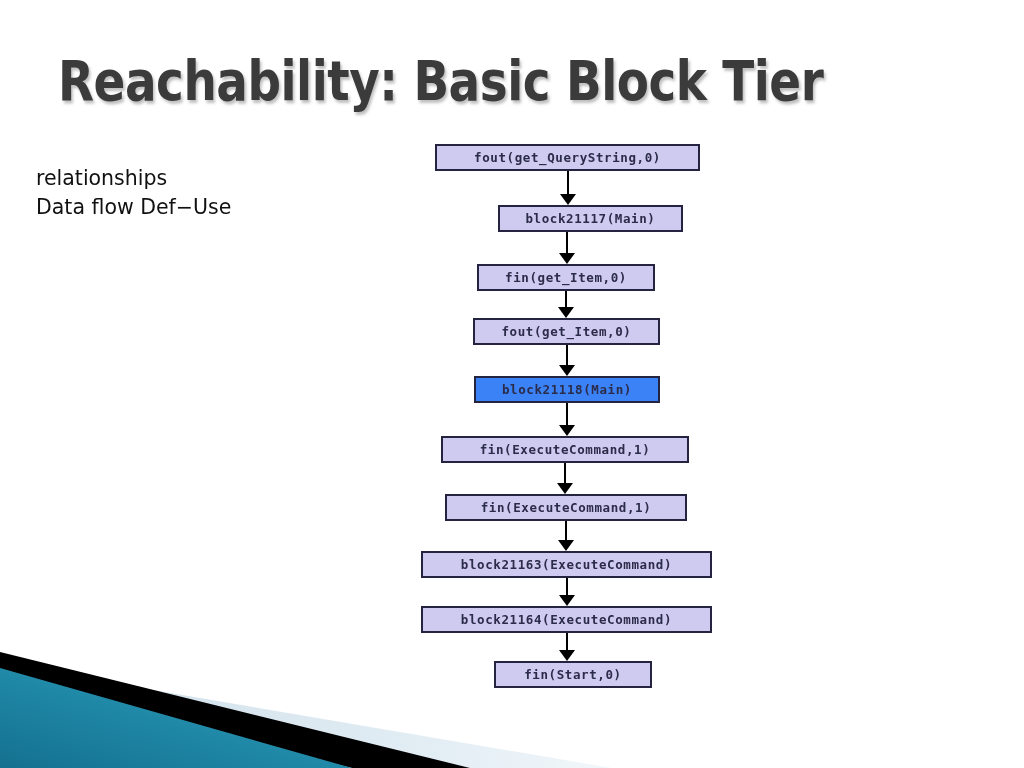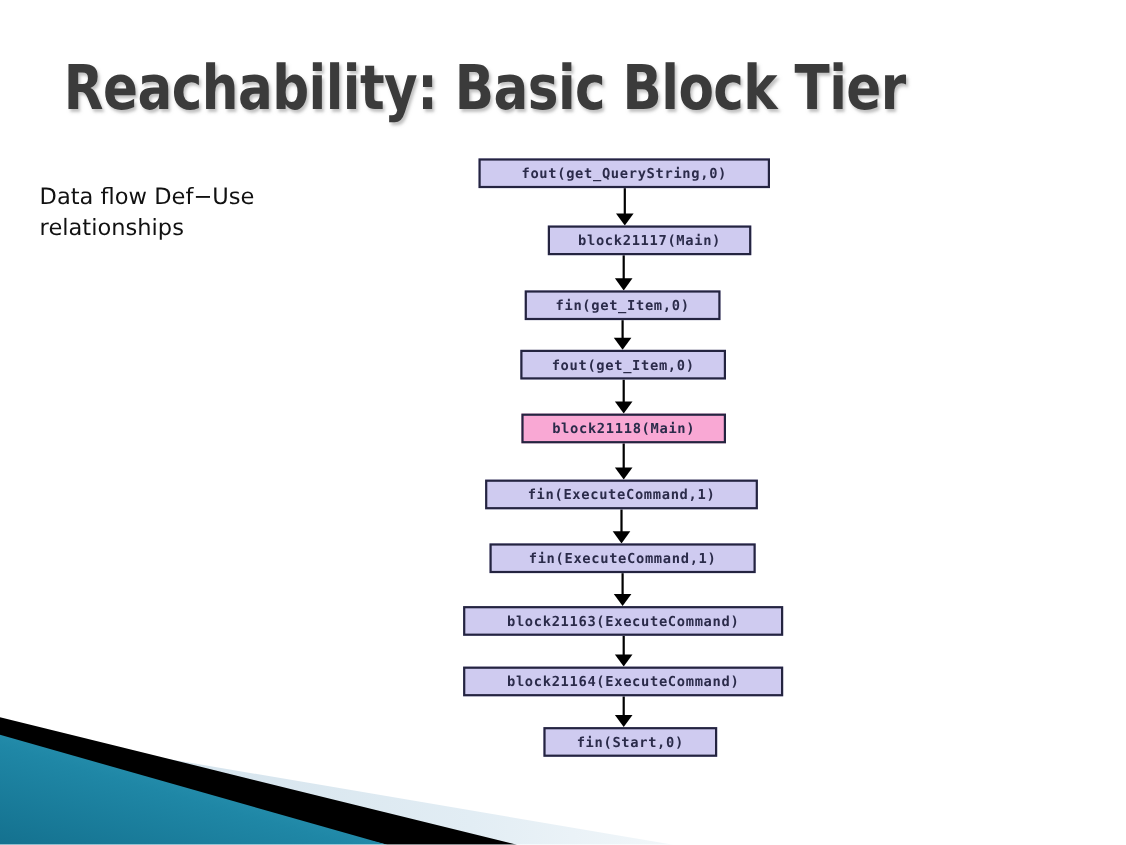--- a/index.html
+++ b/index.html
@@ -97,22 +97,22 @@
     height: 200px;
     pointer-events: none;
   }
 </style>
 </head>
 <body>
 
 <div id="slide-title">Reachability: Basic Block Tier</div>
 
 <div id="body-text">
+  <span class="line">relationships</span>
   <span class="line">Data flow Def−Use</span>
-  <span class="line">relationships</span>
 </div>
 
 <div id="graph">
     <div class="edge-line" style="left: 566.5px; top: 171px; height: 25px;"></div>
     <div class="edge-head" style="left: 559.5px; top: 194px;"></div>
     <div class="edge-line" style="left: 565.5px; top: 232px; height: 23px;"></div>
     <div class="edge-head" style="left: 558.5px; top: 253px;"></div>
     <div class="edge-line" style="left: 565px; top: 291px; height: 18px;"></div>
     <div class="edge-head" style="left: 558px; top: 307px;"></div>
     <div class="edge-line" style="left: 565.5px; top: 345px; height: 22px;"></div>
@@ -124,21 +124,21 @@
     <div class="edge-line" style="left: 565px; top: 521px; height: 21px;"></div>
     <div class="edge-head" style="left: 558px; top: 540px;"></div>
     <div class="edge-line" style="left: 565.5px; top: 578px; height: 19px;"></div>
     <div class="edge-head" style="left: 558.5px; top: 595px;"></div>
     <div class="edge-line" style="left: 565.5px; top: 633px; height: 19px;"></div>
     <div class="edge-head" style="left: 558.5px; top: 650px;"></div>
     <div class="graph-node" style="left: 435px; top: 144px; width: 265px; height: 27px; background: rgb(207, 203, 240); border-color: rgb(36, 36, 64); color: rgb(43, 43, 74);">fout(get_QueryString,0)</div>
     <div class="graph-node" style="left: 474px; top: 205px; width: 185px; height: 27px; background: rgb(207, 203, 240); border-color: rgb(36, 36, 64); color: rgb(43, 43, 74); margin-left: 24px;">block21117(Main)</div>
     <div class="graph-node" style="left: 477px; top: 264px; width: 178px; height: 27px; background: rgb(207, 203, 240); border-color: rgb(36, 36, 64); color: rgb(43, 43, 74);">fin(get_Item,0)</div>
     <div class="graph-node" style="left: 473px; top: 318px; width: 187px; height: 27px; background: rgb(207, 203, 240); border-color: rgb(36, 36, 64); color: rgb(43, 43, 74);">fout(get_Item,0)</div>
-    <div class="graph-node" style="left: 474px; top: 376px; width: 186px; height: 27px; background: #f9a8d4; border-color: rgb(36, 36, 64); color: rgb(43, 43, 74);">block21118(Main)</div>
+    <div class="graph-node" style="left: 474px; top: 376px; width: 186px; height: 27px; background: #3b82f6; border-color: rgb(36, 36, 64); color: rgb(43, 43, 74);">block21118(Main)</div>
     <div class="graph-node" style="left: 441px; top: 436px; width: 248px; height: 27px; background: rgb(207, 203, 240); border-color: rgb(36, 36, 64); color: rgb(43, 43, 74);">fin(ExecuteCommand,1)</div>
     <div class="graph-node" style="left: 445px; top: 494px; width: 242px; height: 27px; background: rgb(207, 203, 240); border-color: rgb(36, 36, 64); color: rgb(43, 43, 74);">fin(ExecuteCommand,1)</div>
     <div class="graph-node" style="left: 421px; top: 551px; width: 291px; height: 27px; background: rgb(207, 203, 240); border-color: rgb(36, 36, 64); color: rgb(43, 43, 74);">block21163(ExecuteCommand)</div>
     <div class="graph-node" style="left: 421px; top: 606px; width: 291px; height: 27px; background: rgb(207, 203, 240); border-color: rgb(36, 36, 64); color: rgb(43, 43, 74);">block21164(ExecuteCommand)</div>
     <div class="graph-node" style="left: 494px; top: 661px; width: 158px; height: 27px; background: rgb(207, 203, 240); border-color: rgb(36, 36, 64); color: rgb(43, 43, 74);">fin(Start,0)</div>
   </div>
 
 <svg id="decor" viewBox="0 0 1024 200" preserveAspectRatio="none">
   <defs>
     <linearGradient id="tealGrad" x1="0" y1="1" x2="1" y2="0">

